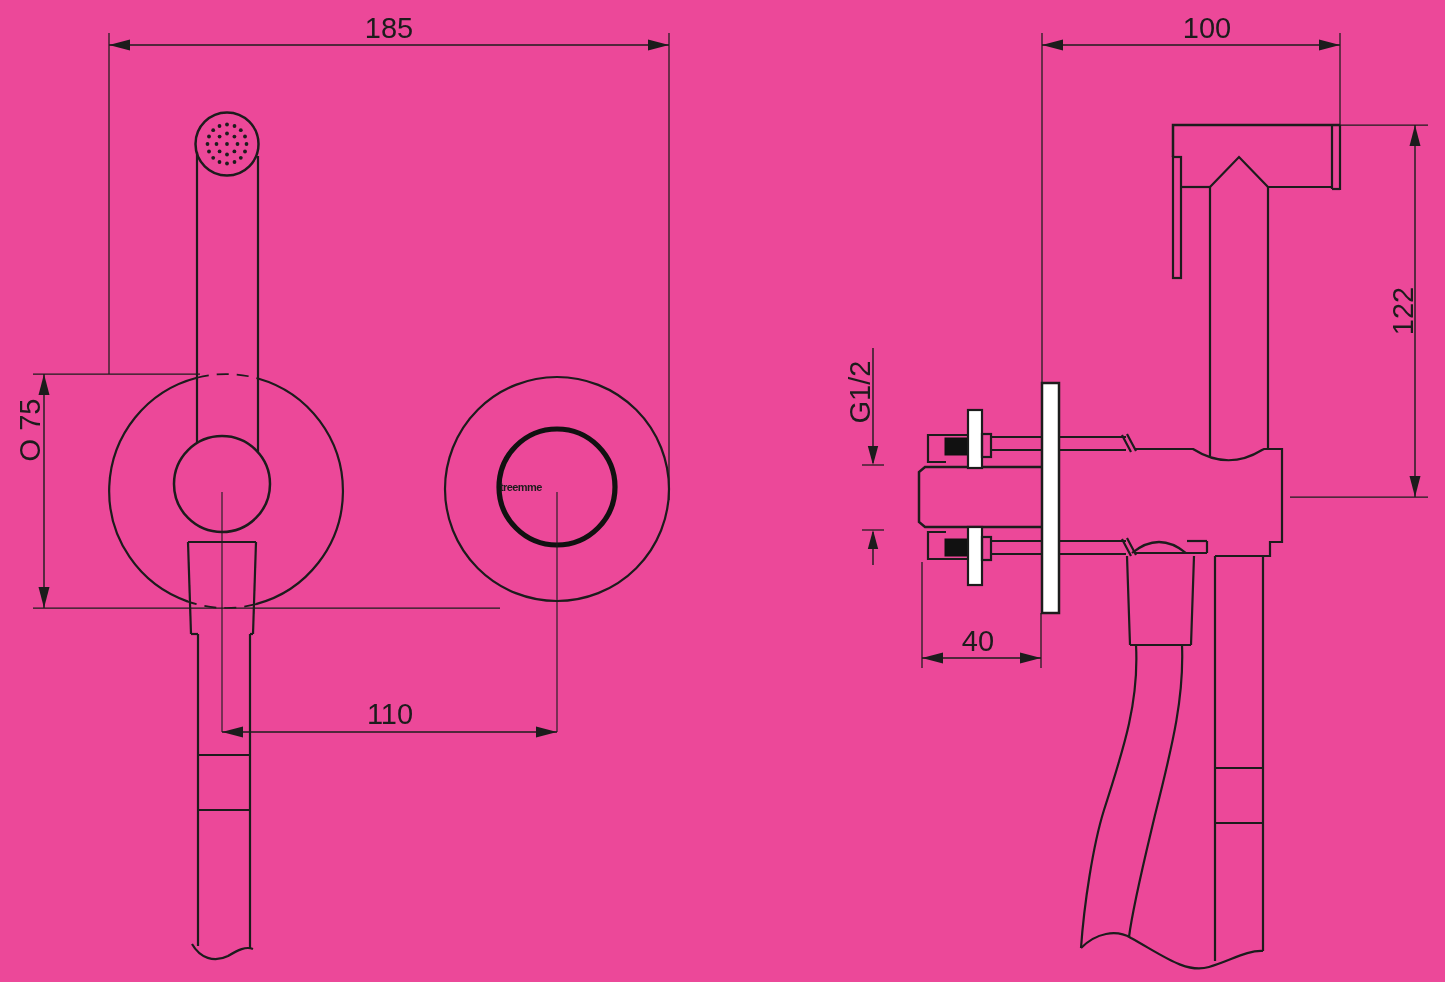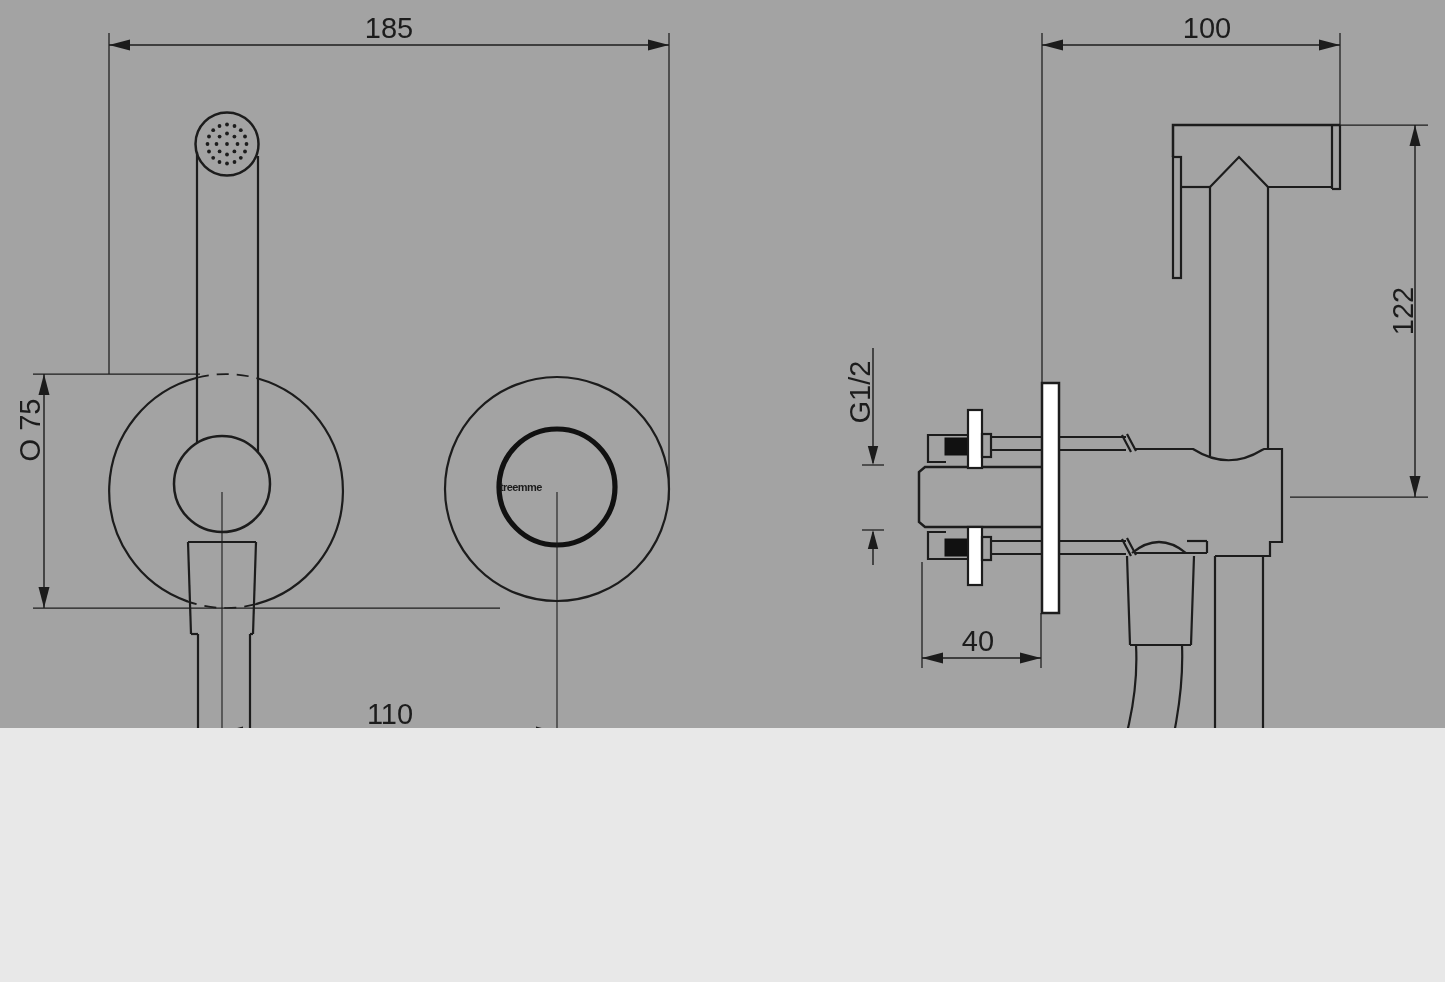--- a/index.html
+++ b/index.html
@@ -1,16 +1,16 @@
 <!DOCTYPE html>
 <html><head>
 <meta charset="utf-8">
 <style>
   html,body{margin:0;padding:0;background:#e8e8e8;}
-  .stage{width:1445px;height:728px;background:#a3a3a3;position:relative;margin:0 auto;
+  .stage{width:1445px;height:982px;background:#ec4899;position:relative;margin:0 auto;
          font-family:"Liberation Sans", sans-serif;}
   svg{display:block;}
   .outline{stroke:#1c1c1c;stroke-width:2.2;fill:none;stroke-linecap:butt;stroke-linejoin:miter;}
   .outline-bold{stroke:#1c1c1c;stroke-width:2.5;fill:none;}
   .thick-ring{stroke:#111;stroke-width:5.2;fill:none;}
   .dimline{stroke:#1c1c1c;stroke-width:1.4;fill:none;}
   .extline{stroke:#1c1c1c;stroke-width:1.25;fill:none;}
   .centerline{stroke:#1c1c1c;stroke-width:1.1;fill:none;}
   .dashed{stroke:#1c1c1c;stroke-width:1.7;fill:none;stroke-dasharray:12 8;}
   .arrow{fill:#1c1c1c;stroke:none;}

